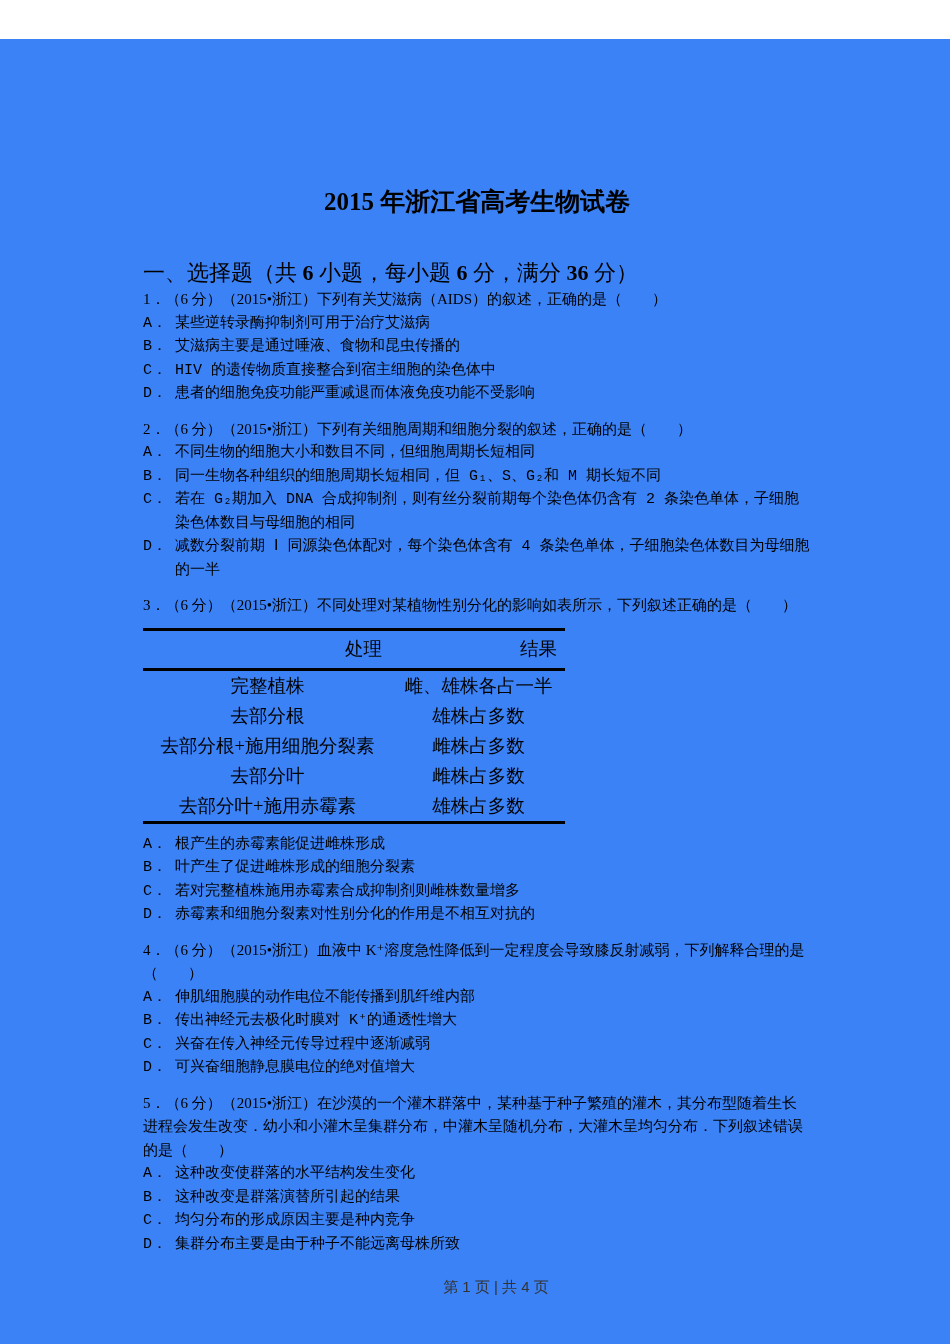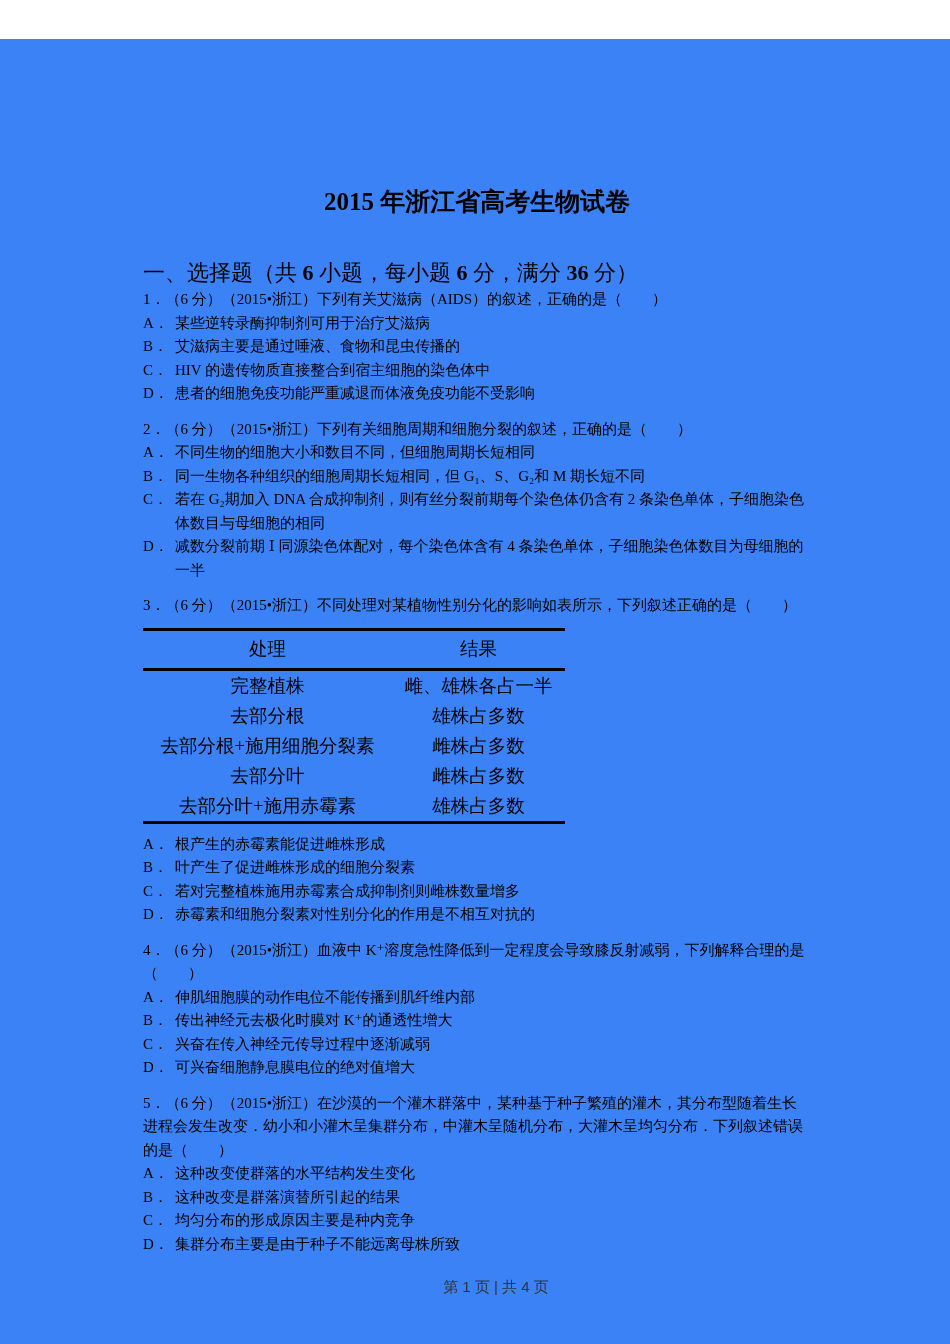--- a/index.html
+++ b/index.html
@@ -32,36 +32,36 @@
     line-height: 24px;
     margin: 0 0 3px 0;
   }
   .section-heading .bold { font-weight: bold; }
   .question { margin: 0 0 12px 0; }
   .stem, .option {
     font-size: 15px;
     line-height: 23.5px;
     margin: 0;
   }
-  .option { padding-left: 32px; }
+  .option { padding-left: 32px; font-family: Liberation Mono, monospace; }
   .option .olabel {
     display: inline-block;
     width: 32px;
     margin-left: -32px;
   }
   .results-table {
     border-collapse: collapse;
     margin: 10px 0 9px 0;
     font-size: 18.5px;
     border-top: 3px solid #000;
     border-bottom: 3px solid #000;
   }
   .results-table th {
     font-weight: normal;
-    text-align: center;
+    text-align: right;
     border-bottom: 3px solid #000;
     padding: 5px 8px 6px 10px;
     line-height: 26px;
   }
   .results-table td {
     text-align: center;
     padding: 2px 8px 2px 10px;
     line-height: 26px;
   }
   .results-table .c1 { width: 247px; }

